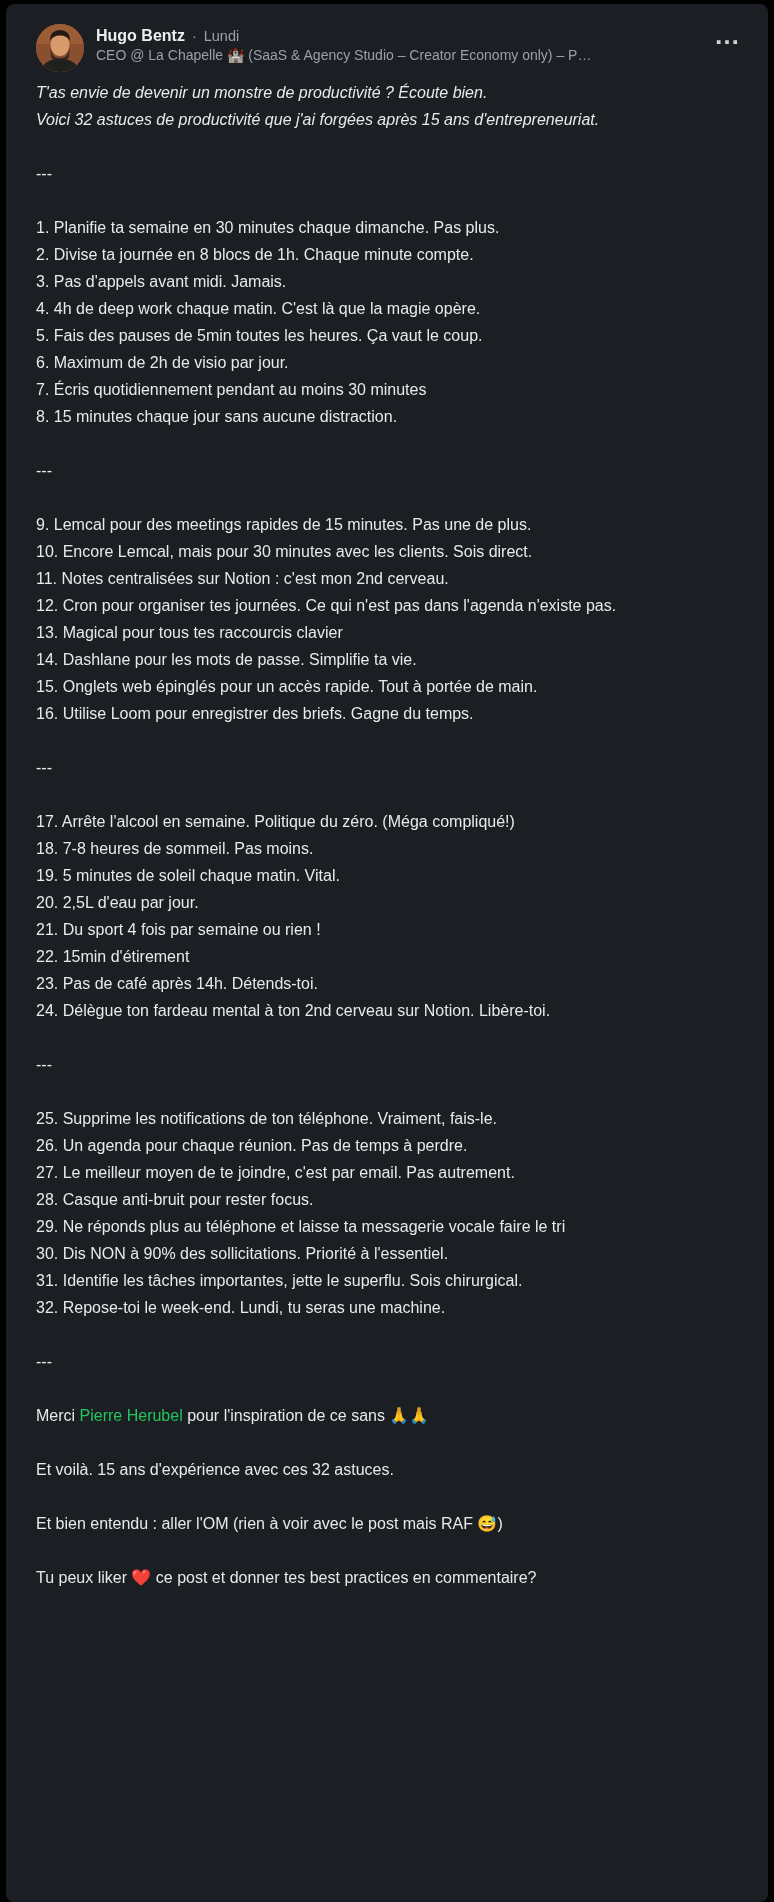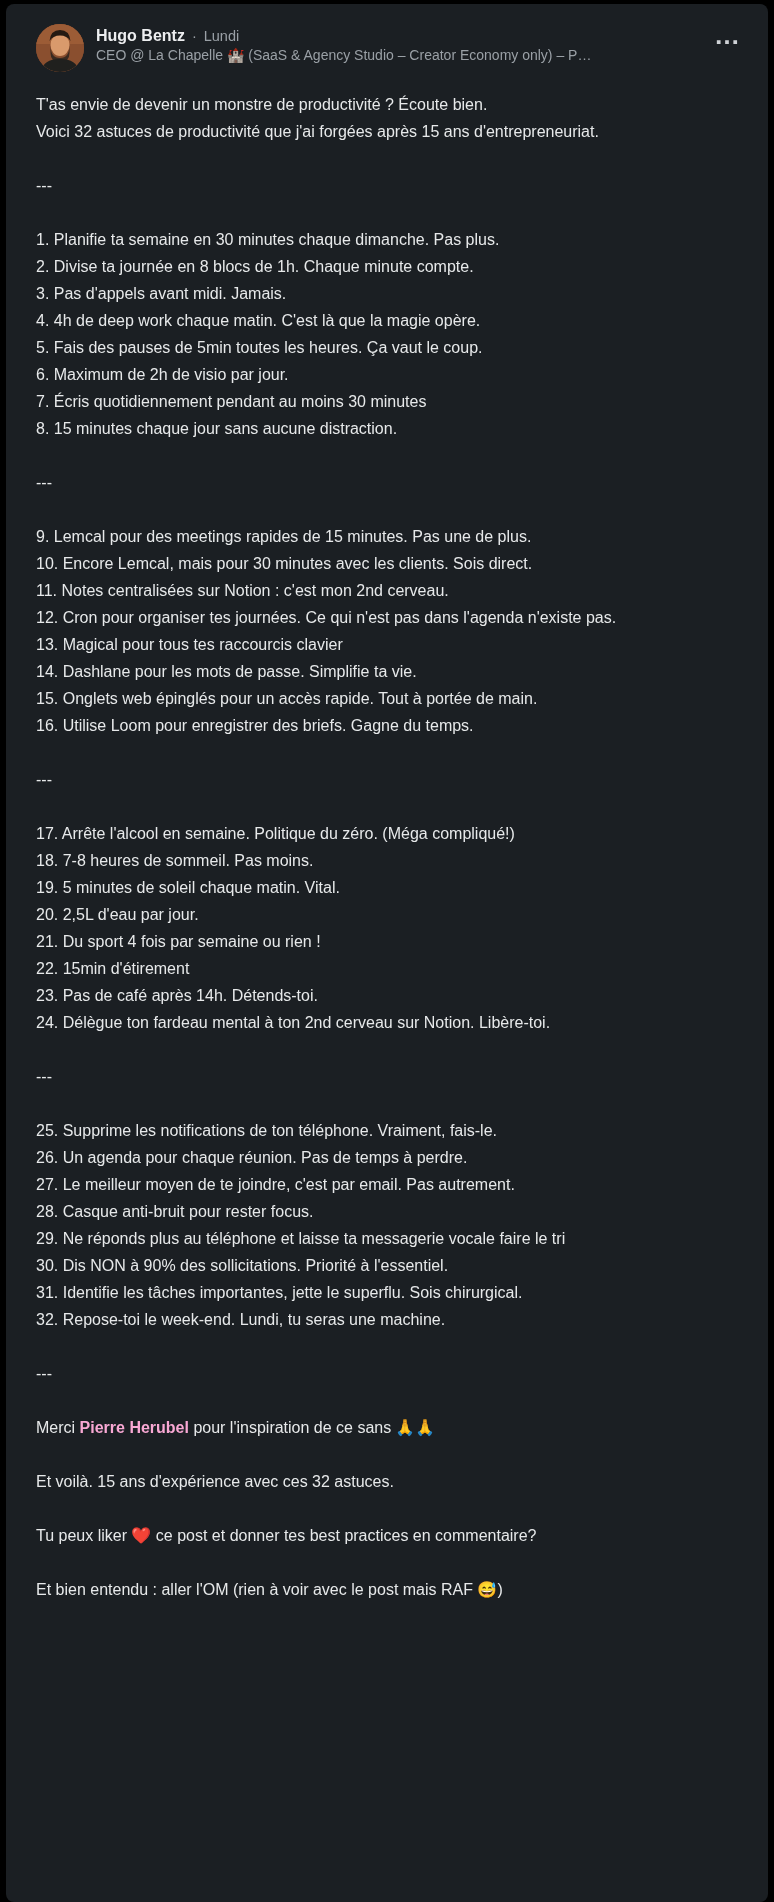--- a/index.html
+++ b/index.html
@@ -46,22 +46,22 @@
     background: none; border: 0; cursor: pointer; padding: 6px;
     font-family: inherit;
   }
   .body {
     padding: 7px 30px 10px 30px;
     color: #e7e9ea;
     font-size: 16px;
     line-height: 27px;
   }
   .block { white-space: pre-line; margin: 27px 0; }
-  .block:first-child { margin-top: 12px; }
-  .mention { color: #f9a8d4; font-weight: 700; text-decoration: none; cursor: pointer; }
+  .block:first-child { margin-top: 0; font-style: italic; }
+  .mention { color: #22c55e; font-weight: 400; text-decoration: none; cursor: pointer; }
 </style>
 </head>
 <body>
 
 <div class="card">
   <div class="header">
 
     <div class="avatar">
       <svg viewBox="0 0 48 48" aria-hidden="true">
         <rect width="48" height="48" fill="#8a4f2f"></rect>
@@ -123,16 +123,16 @@
 26. Un agenda pour chaque réunion. Pas de temps à perdre.
 27. Le meilleur moyen de te joindre, c'est par email. Pas autrement.
 28. Casque anti-bruit pour rester focus.
 29. Ne réponds plus au téléphone et laisse ta messagerie vocale faire le tri
 30. Dis NON à 90% des sollicitations. Priorité à l'essentiel.
 31. Identifie les tâches importantes, jette le superflu. Sois chirurgical.
 32. Repose-toi le week-end. Lundi, tu seras une machine.</p>
       <p class="block block-divider">---</p>
       <p class="block block-rich"><span>Merci </span><a class="mention">Pierre Herubel</a><span> pour l'inspiration de ce sans 🙏🙏</span></p>
       <p class="block block-text">Et voilà. 15 ans d'expérience avec ces 32 astuces.</p>
+      <p class="block block-text">Et bien entendu : aller l'OM (rien à voir avec le post mais RAF 😅)</p>
       <p class="block block-text">Tu peux liker ❤️ ce post et donner tes best practices en commentaire?</p>
-      <p class="block block-text">Et bien entendu : aller l'OM (rien à voir avec le post mais RAF 😅)</p>
     </div>
 </div>
 
 </body></html>

